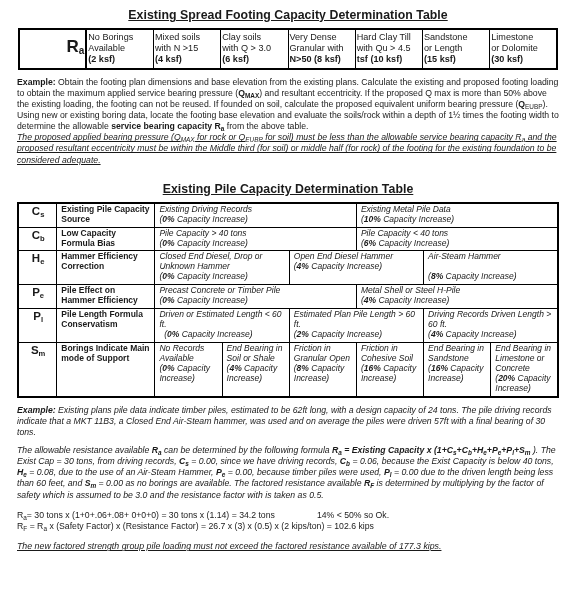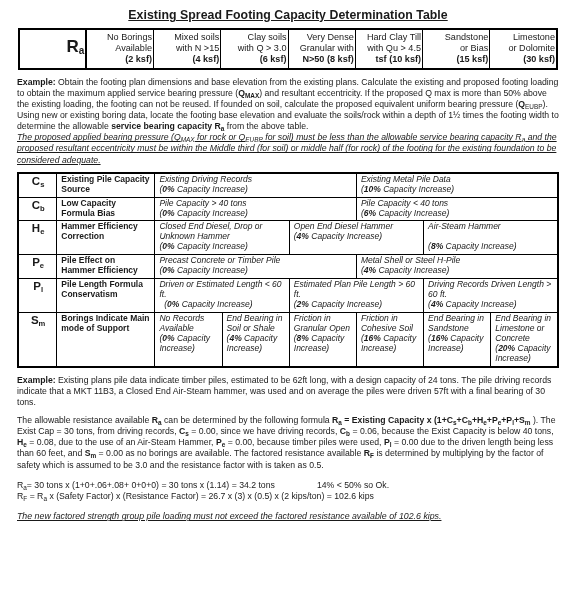--- a/index.html
+++ b/index.html
@@ -49,21 +49,21 @@
     background: #fff;
   }
 
   
   .t1-wrap { padding: 6px 18px 0 18px; }
   table#spread-table {
     width: 540px;
     border: 2px solid #000;
   }
   table#spread-table td {
-    text-align: right;
+    text-align: left;
     padding: 2px 1px 3px 1px;
     line-height: 1.2;
     font-size: 9.1px;
   }
   table#spread-table td.ra-cell {
     font-size: 17px;
     font-weight: bold;
     vertical-align: middle;
     text-align: right;
     padding-bottom: 5px;
@@ -73,21 +73,21 @@
   .b { font-weight: bold; }
 
   
   .para {
     font-size: 8.7px;
     line-height: 1.28;
     text-align: left;
     margin: 0;
   }
   .p-spread { padding: 7px 17px 0 17px; }
-  .p-pile   { padding: 7px 17px 0 17px; }
+  .p-pile   { padding: 7px 17px 0 17px; font-style: italic; }
   .para p { margin: 0; }
   .para .gap { height: 7px; }
   .ital-under {
     font-style: italic;
     text-decoration: underline;
     display: block;
   }
   sub { font-size: 0.74em; vertical-align: baseline; position: relative; top: 2px; }
 
   
@@ -166,38 +166,39 @@
           <span>Granular with</span><br>
           <span class="b">N&gt;50 (8 ksf)</span>
         </td>
         <td>
           <span>Hard Clay Till</span><br>
           <span>with Qu &gt; 4.5</span><br>
           <span class="b">tsf (10 ksf)</span>
         </td>
         <td>
           <span>Sandstone</span><br>
-          <span>or Bias</span><br>
+          <span>or Length</span><br>
           <span class="b">(15 ksf)</span>
         </td>
         <td>
           <span>Limestone</span><br>
           <span>or Dolomite</span><br>
           <span class="b">(30 ksf)</span>
         </td>
       </tr>
     </tbody>
       </table>
   </div>
 
   <div class="para p-spread">
     <p><span class="b">Example:</span><span> Obtain the footing plan dimensions and base elevation from the existing plans.  Calculate the existing and proposed footing loading to obtain the maximum applied service bearing pressure (</span><span class="b">Q</span><sub class="b">MAX</sub><span>) and resultant eccentricity.  If the proposed Q max is more than 50% above the existing loading, the footing can not be reused.  If founded on soil, calculate the proposed equivalent uniform bearing pressure (</span><span class="b">Q</span><sub>EUBP</sub><span>).  Using new or existing boring data, locate the footing base elevation and evaluate the soils/rock within a depth of 1½ times the footing width to determine the allowable </span><span class="b">service bearing capacity R</span><sub class="b">a</sub><span> from the above table.</span></p>
     <p class="ital-under"><span>The proposed applied bearing pressure (Q</span><sub>MAX</sub><span> for rock or Q</span><sub>EUBP</sub><span> for soil) must be less than the allowable service bearing capacity R</span><sub>a</sub><span> and the proposed resultant eccentricity must be within the Middle third (for soil) or middle half (for rock) of the footing for the existing foundation to be considered adequate.</span></p>
   </div>
 
+  <div class="doc-title" id="title-pile" style="padding-top:16px;">Existing Pile Capacity Determination Table</div>
 
   <div class="t2-wrap">
     <table class="dt" id="pile-table">
       <colgroup>
         <col style="width:30px">
           <col style="width:76px">
         <col style="width:52px">
           <col style="width:52px">
           <col style="width:52px">
         <col style="width:52px">
@@ -261,15 +262,15 @@
     <p><span class="b">Example:</span><span>  Existing plans pile data indicate timber piles, estimated to be 62ft long, with a design capacity of 24 tons.  The pile driving records indicate that a MKT 11B3, a Closed End Air-Steam hammer, was used and on average the piles were driven 57ft with a final bearing of 30 tons.</span></p>
     <div class="gap"></div>
     <p><span>The allowable resistance available </span><span class="b">R</span><sub class="b">a</sub><span> can be determined by the following formula </span><span class="b">R</span><sub class="b">a</sub><span class="b"> = Existing Capacity x</span> <span class="b"><span>(1+C</span><sub>s</sub>+C<sub>b</sub>+H<sub>e</sub>+P<sub>e</sub>+P<sub>l</sub>+S<sub>m</sub></span><span> ).   The Exist Cap = 30 tons, from driving records, </span><span class="b">C<sub>s</sub> </span><span>= 0.00, since we have driving records, </span><span class="b">C<sub>b</sub> </span><span>= 0.06, because the Exist Capacity is below 40 tons, </span><span class="b">H<sub>e</sub> </span><span>= 0.08, due to the use of an Air-Steam Hammer, </span><span class="b">P<sub>e</sub> </span><span>= 0.00, because timber piles were used, </span><span class="b">P<sub>l</sub> </span><span>= 0.00 due to the driven length being less than 60 feet, and </span><span class="b">S<sub>m</sub> </span><span>= 0.00 as no borings are available.  The factored resistance available </span><span class="b">R<sub>F</sub></span><span> is determined by multiplying by the factor of safety which is assumed to be 3.0 and the resistance factor with is taken as 0.5.</span></p>
   </div>
 
   <div class="calc" style="padding-top:9px;">
     <div><span>R</span><sub>a</sub><span>= 30 tons x (1+0+.06+.08+ 0+0+0) = 30 tons x (1.14) = 34.2 tons</span><span class="sp"></span><span>14% &lt; 50% so Ok.</span></div>
     <div><span>R</span><sub>F</sub><span> = R</span><sub>a</sub><span> x (Safety Factor) x (Resistance Factor) = 26.7 x (3) x (0.5) x (2 kips/ton) = 102.6 kips</span></div>
   </div>
 
-  <div class="closing">The new factored strength group pile loading must not exceed the factored resistance available of 102.6 kips.</div>
+  <div class="closing">The new factored strength group pile loading must not exceed the factored resistance available of 177.3 kips.</div>
 
 </div>
 
 </body></html>

